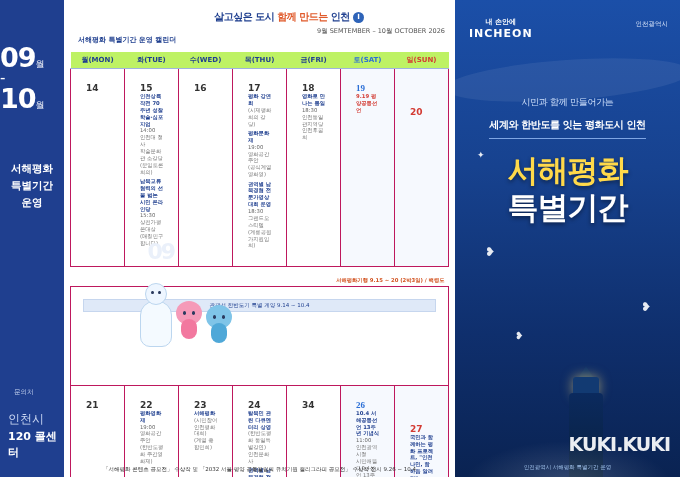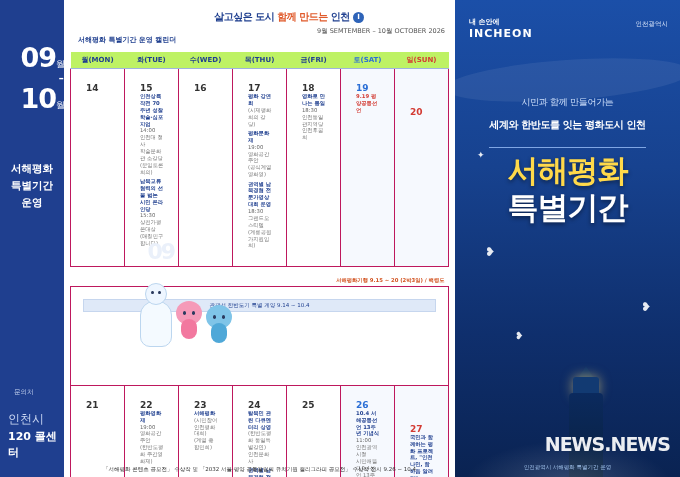--- a/index.html
+++ b/index.html
@@ -2,21 +2,21 @@
 <html><head>
 <meta charset="utf-8">
 <style>
   html,body{margin:0;padding:0;}
   body{width:680px;height:477px;background:#ffffff;font-family:"DejaVu Sans","Liberation Sans",sans-serif;overflow:hidden;}
   .page{position:relative;width:680px;height:477px;}
 
   
   .left{position:absolute;left:0;top:0;width:455px;height:477px;background:#ffffff;}
   .leftsidebar{position:absolute;left:0;top:0;width:64px;height:477px;background:#1f3f8f;color:#fff;}
-  .sb-month{position:absolute;left:0;top:44px;width:64px;text-align:right;}
+  .sb-month{position:absolute;left:0;top:44px;width:64px;text-align:left;}
   .sb-m1{font-size:27px;font-weight:bold;letter-spacing:-1px;line-height:1;}
   .sb-m1 small,.sb-m2 small{font-size:9px;font-weight:normal;}
   .sb-dash{font-size:15px;line-height:14px;}
   .sb-m2{font-size:27px;font-weight:bold;letter-spacing:-1px;line-height:1;}
   .sb-title{position:absolute;left:0;top:160px;width:64px;text-align:center;font-size:10.5px;font-weight:bold;line-height:1.6;}
   .sb-foot{position:absolute;left:8px;top:388px;width:56px;font-size:6.5px;line-height:1.5;}
   .sb-foot .fl{color:#c9d6f2;margin-left:6px;}
   .sb-foot .org{margin-top:12px;font-size:12px;color:#c9d6f2;}
   .sb-foot .tel{font-size:11px;font-weight:bold;color:#fff;margin-top:1px;}
 
@@ -27,21 +27,21 @@
   .slogan .em{color:#e05a2b;}
   .slogan .mark{display:inline-block;width:11px;height:11px;border-radius:50%;background:#2e63b8;color:#fff;font-size:7px;line-height:11px;text-align:center;vertical-align:middle;}
   .period{position:absolute;right:10px;top:27px;font-size:6.5px;color:#555;}
 
   table.grid{position:absolute;left:6px;top:52px;width:379px;border-collapse:collapse;table-layout:fixed;}
   table.grid th{height:14px;font-size:7px;color:#1f3f8f;font-weight:bold;border-bottom:1px solid #9fb4dd;background:#bef264;}
   table.grid th.sat{color:#2b6fd6;}
   table.grid th.sun{color:#d33b33;}
   table.grid td{vertical-align:top;border:1px solid #be185d;height:74px;padding:12px;position:relative;}
   .daynum{font-size:9px;font-weight:bold;color:#333;padding:2px 0 0 3px;}
-  .daynum.sat{color:#2b6fd6;}
+  .daynum.sat{color:#2b6fd6;font-family:Liberation Serif, serif;}
   .daynum.sun{color:#d33b33;margin-top:24px;}
   .evts{padding:0 2px 2px 3px;}
   .ev{font-size:5.3px;line-height:1.3;color:#222;margin-bottom:2.5px;}
   .ev .t{font-weight:bold;color:#1f3f8f;display:block;}
   .ev .time{color:#666;}
   .ev .pl{color:#777;}
   .ev.red .t{color:#d33b33;}
   .cellwash{background:#f6f9fe;}
   .watermark{position:absolute;right:4px;bottom:2px;font-size:22px;font-weight:bold;color:#eaf0fa;letter-spacing:-2px;}
   .barcell{height:11px;background:#dfe9f8;border:1px solid #c6d6ee;font-size:5.5px;color:#1f3f8f;text-align:center;line-height:11px;}
@@ -57,26 +57,26 @@
   .snow .head{position:absolute;left:7px;top:0;width:20px;height:20px;border-radius:50%;background:#eef6ff;border:1px solid #bcd6ef;}
   .snow .body{position:absolute;left:2px;top:18px;width:30px;height:44px;border-radius:14px 14px 10px 10px;background:#f4faff;border:1px solid #bcd6ef;}
   .snow .eye{position:absolute;top:7px;width:2.5px;height:3px;border-radius:50%;background:#2b3a5e;}
   .pin{position:absolute;width:26px;height:38px;}
   .pin .h{position:absolute;left:0;top:0;width:26px;height:24px;border-radius:50%;}
   .pin .b{position:absolute;left:5px;top:18px;width:16px;height:20px;border-radius:8px;}
   .pin .e{position:absolute;top:10px;width:3px;height:3.5px;border-radius:50%;background:#2b3a5e;}
 
   
   .right{position:absolute;left:455px;top:0;width:225px;height:477px;background:linear-gradient(#1b4fa8 0%,#17428f 35%,#0f2f6d 70%,#0a2352 100%);overflow:hidden;}
-  .r-logo-l{position:absolute;left:14px;top:18px;color:#fff;font-size:7px;font-weight:bold;line-height:1.25;}
+  .r-logo-l{position:absolute;left:14px;top:18px;color:#fff;font-size:7px;font-weight:bold;line-height:1.25;text-align:center;}
   .r-logo-l .big{font-size:11px;letter-spacing:1px;}
   .r-logo-r{position:absolute;right:12px;top:20px;color:#dbe7fb;font-size:6.5px;text-align:right;line-height:1.3;}
   .r-sub1{position:absolute;left:0;top:96px;width:225px;text-align:center;color:#cfe0fb;font-size:9px;letter-spacing:-0.3px;}
   .r-sub2{position:absolute;left:0;top:118px;width:225px;text-align:center;color:#ffffff;font-size:10px;font-weight:bold;letter-spacing:-0.4px;}
-  .r-sub2 .line{display:inline-block;border-bottom:1px solid #7fa6e4;padding-bottom:15px;}
+  .r-sub2 .line{display:inline-block;border-bottom:1px solid #7fa6e4;padding-bottom:6px;}
   .r-title{position:absolute;left:0;top:152px;width:225px;text-align:center;}
   .r-title .l1,.r-title .l2{font-size:31px;font-weight:bold;color:#ffd94a;letter-spacing:-1px;line-height:1.18;text-shadow:0 2px 4px rgba(0,0,0,.45);}
   .r-title .l2{color:#ffffff;}
   .r-dates{position:absolute;left:0;top:250px;width:225px;text-align:center;color:#ffffff;font-size:13px;font-weight:bold;letter-spacing:-0.5px;}
   .kuki{position:absolute;right:10px;bottom:22px;color:#ffffff;font-size:19px;font-weight:bold;letter-spacing:-1px;opacity:.92;}
   .r-foot{position:absolute;left:0;bottom:6px;width:225px;text-align:center;color:#9fc0ea;font-size:5.5px;}
 
   .light{position:absolute;left:96px;bottom:0;width:70px;height:118px;}
   .light .tower{position:absolute;left:18px;bottom:0;width:34px;height:84px;background:linear-gradient(#0b2a5e,#08203f);border-radius:4px 4px 0 0;}
   .light .cab{position:absolute;left:22px;bottom:80px;width:26px;height:20px;background:#123a72;border-radius:3px;}
@@ -212,21 +212,21 @@
                 </div>
               </td>
               <td>
                 <div class="daynum">24</div>
                 <div class="evts">
                   <div class="ev"><span class="t">탈북민 관련 다큐멘터리 상영</span><span class="pl">(한반도평화 통일특별강연)</span><br><span class="pl">인천문화사</span></div>
                   <div class="ev"><span class="t">권역별 남북경협 전문가 영상대회 운영</span><span class="time">18:30</span><br><span class="pl">그랜드오스티텔</span><br><span class="pl">(계룡공원가지원입회)</span></div>
                 </div>
               </td>
               <td>
-                <div class="daynum">25</div>
+                <div class="daynum">34</div>
                 <div class="evts"></div>
               </td>
               <td class="cellwash">
                 <div class="daynum sat">26</div>
                 <div class="evts">
                   <div class="ev"><span class="t">10.4 서해공동선언 13주년 기념식</span><span class="time">11:00</span><br><span class="pl">인천광역시청<br>시민애뜰</span><br><span class="pl">(10.4선언 13주년 기념행사)</span></div>
                   <div class="ev"><span class="t">인천시민 평화·화해·갈등·치유 프로젝트 토크쇼</span><span class="pl">평화영상교류센터 운영</span><br><span class="pl">(한반도 시민평화아카데미)</span></div>
                 </div>
               </td>
               <td class="cellwash">
@@ -298,16 +298,16 @@
     <div class="bird" style="left:60px;top:330px;font-size:10px">❥</div>
 
     <div class="light">
       <div class="top"></div>
         <div class="glass"></div>
         <div class="cab"></div>
         <div class="tower"></div>
     </div>
     <div class="waves"></div>
 
-    <div class="kuki"><span>NEWS.NEWS</span></div>
+    <div class="kuki"><span>KUKI.KUKI</span></div>
     <div class="r-foot">인천광역시 서해평화 특별기간 운영</div>
   </div>
 </div>
 
 </body></html>

